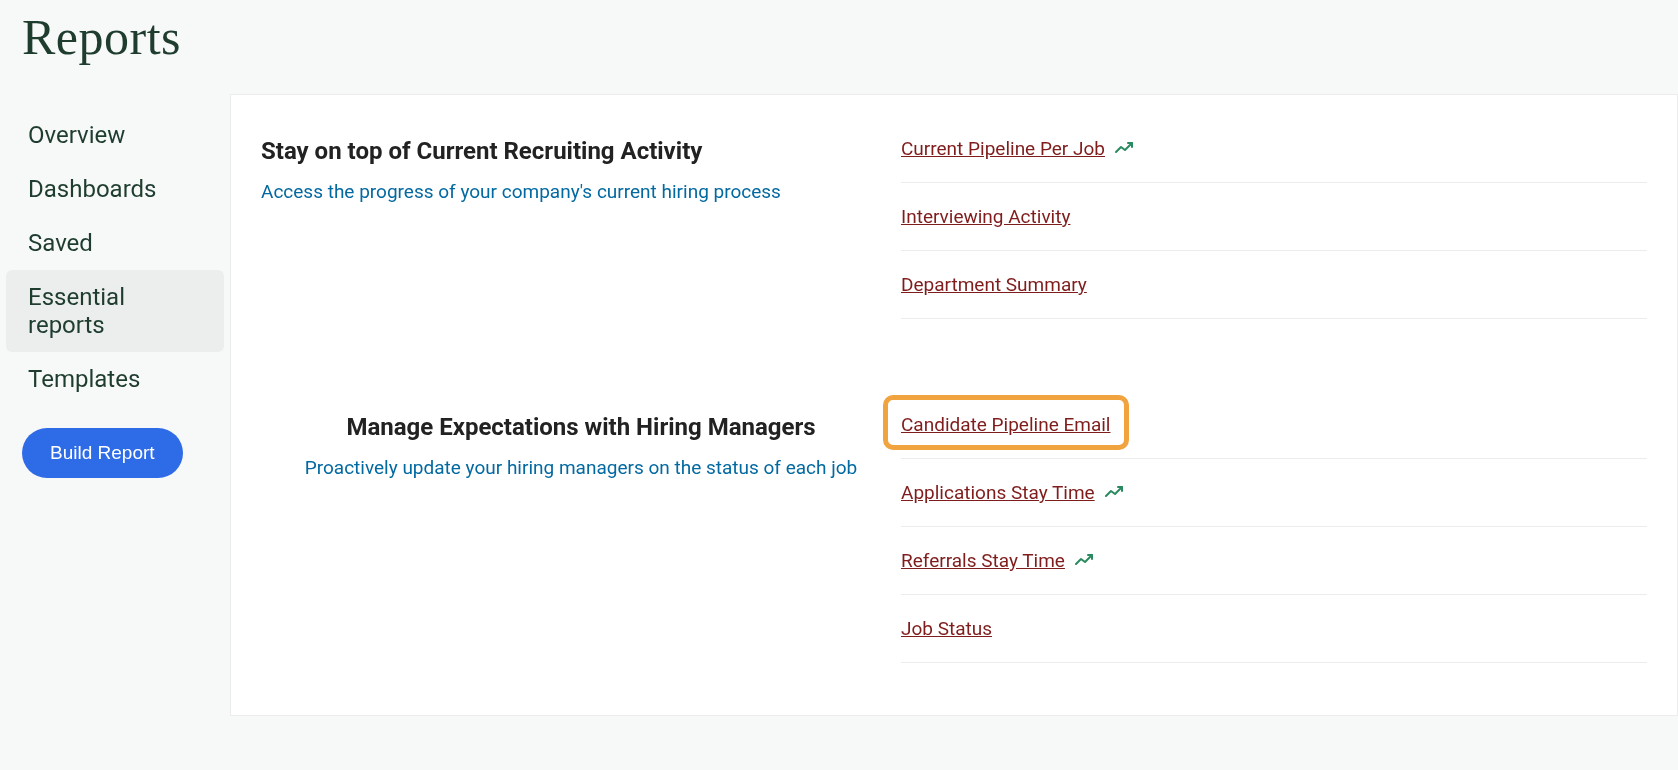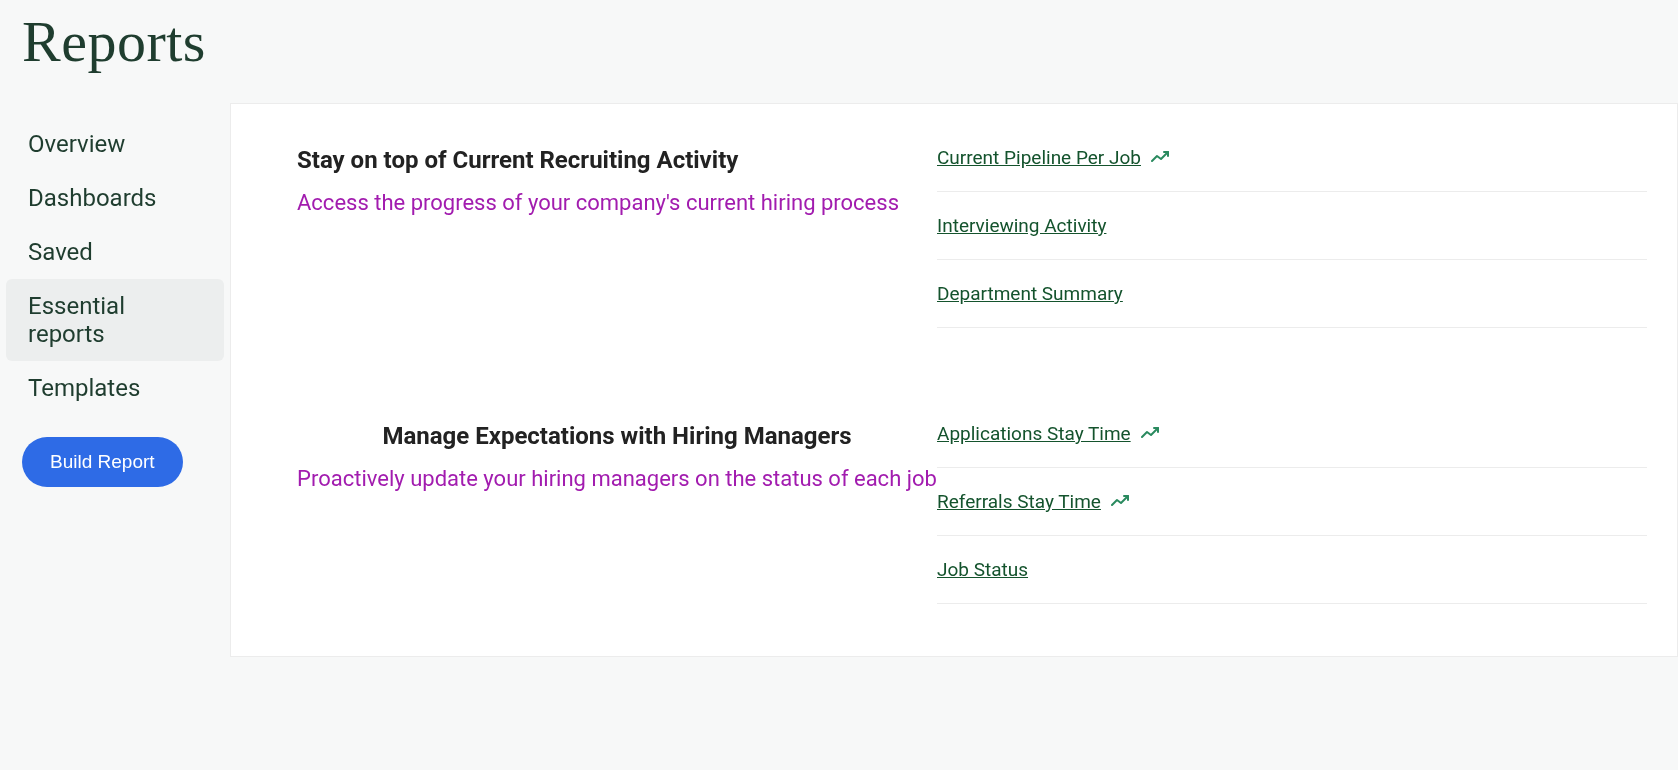--- a/index.html
+++ b/index.html
@@ -6,21 +6,21 @@
   body {
     font-family: -apple-system, BlinkMacSystemFont, "Segoe UI", Roboto, Helvetica, Arial, sans-serif;
     background: #f7f8f8;
     color: #1a1a1a;
     width: 1678px;
     height: 770px;
     overflow: hidden;
   }
   .page-title {
     font-family: Georgia, "Times New Roman", serif;
-    font-size: 58px;
+    font-size: 50px;
     font-weight: 400;
     color: #1f3d2f;
     padding: 8px 0 28px 22px;
     letter-spacing: 0.5px;
   }
   .container {
     display: flex;
   }
   .sidebar {
     width: 230px;
@@ -56,50 +56,49 @@
     border: 1px solid #ececec;
     padding: 42px 30px 30px 30px;
   }
   .section {
     display: flex;
     margin-bottom: 72px;
   }
   .section-left {
     width: 640px;
     flex: 0 0 640px;
-    margin-left: 36px;
   }
   .section-title {
     font-size: 24px;
     font-weight: 700;
     color: #222;
     margin-bottom: 14px;
   }
   .section-desc {
-    font-size: 22px;
-    color: #a21caf;
+    font-size: 19px;
+    color: #0369a1;
     line-height: 1.4;
   }
   .section-links {
     flex: 1;
   }
   .link-row {
     padding: 0 0 22px 0;
     border-bottom: 1px solid #ececec;
     margin-bottom: 22px;
     display: flex;
     align-items: center;
     gap: 10px;
   }
   .link-row:first-child {
     padding-top: 0;
   }
   .report-link {
     font-size: 19px;
-    color: #14532d;
+    color: #7f1d1d;
     text-decoration: underline;
     cursor: pointer;
   }
   .chart-icon {
     width: 18px;
     height: 14px;
     display: inline-block;
   }
   .chart-icon svg { display: block; }
   .highlight-box {
@@ -163,20 +162,26 @@
       </div>
     </div>
 
     <div class="section" style="margin-bottom:0;text-align:center;">
       <div class="section-left">
         <div class="section-title">Manage Expectations with Hiring Managers</div>
         <div class="section-desc">Proactively update your hiring managers on the status of each job</div>
       </div>
       <div class="section-links">
 
+        <div class="link-row" style="position:relative;">
+          <span class="link-wrap">
+            <a class="report-link">Candidate Pipeline Email</a>
+            <span class="highlight-box" style="left:-18px; top:-18px; right:-18px; bottom:-14px;"></span>
+          </span>
+        </div>
 
         <div class="link-row">
           <span class="link-wrap">
             <a class="report-link">Applications Stay Time</a>
             <span class="chart-icon">
               <svg viewBox="0 0 18 14" width="18" height="14">
                   <polyline points="1,10 6,5 10,8 17,1" fill="none" stroke="#2a8a5f" stroke-width="2" stroke-linecap="round" stroke-linejoin="round"></polyline>
                   <polyline points="13,1 17,1 17,5" fill="none" stroke="#2a8a5f" stroke-width="2" stroke-linecap="round" stroke-linejoin="round"></polyline>
                 </svg>
             </span>

